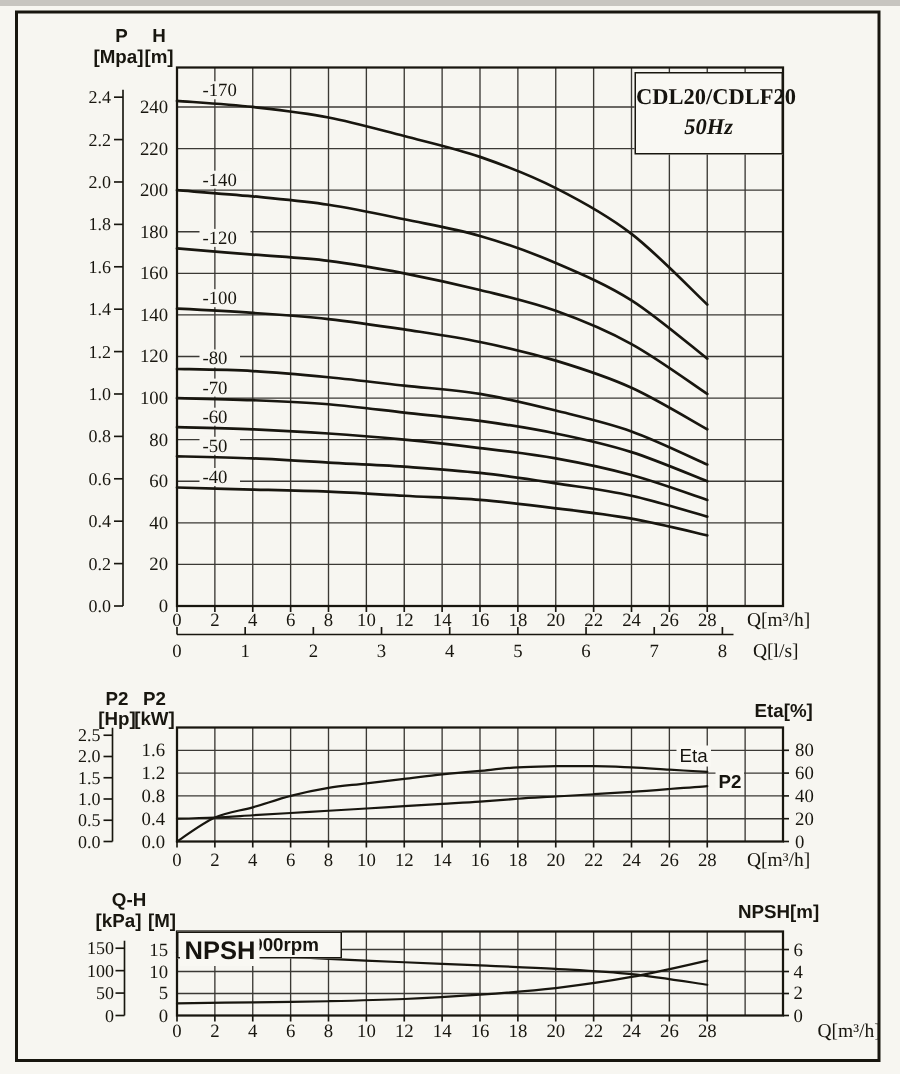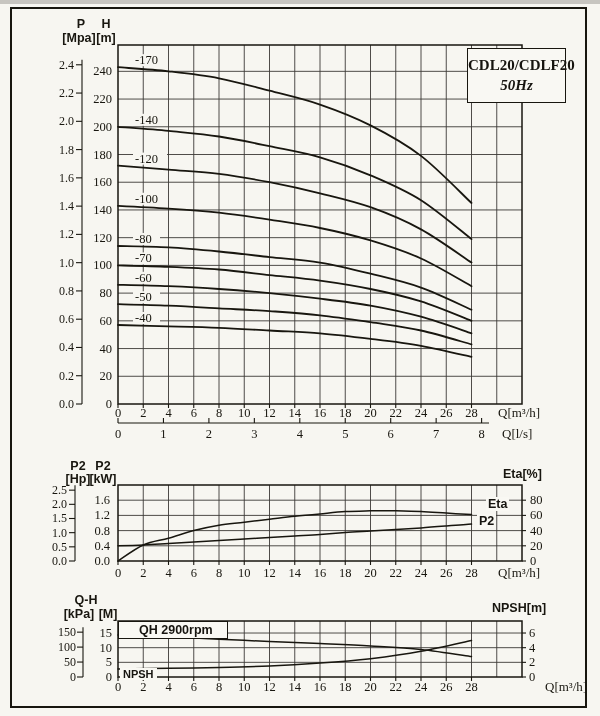--- a/index.html
+++ b/index.html
@@ -3,27 +3,27 @@
 <meta charset="utf-8">
 <style>
   html,body{margin:0;padding:0;background:#e8e7e3;}
   #stage{position:relative;width:600px;height:716px;background:#f7f6f1;overflow:hidden;
          font-family:"Liberation Sans",sans-serif;color:#16140f;}
   #topband{position:absolute;left:0;top:0;width:600px;height:4px;background:#c7c5c0;}
   #frame{position:absolute;left:10px;top:7px;width:577px;height:701px;border:2.5px solid #18160f;box-sizing:border-box;}
   #charts{position:absolute;left:0;top:0;width:600px;height:716px;}
   .ovl{position:absolute;box-sizing:border-box;background:#f9f8f3;}
   .model-box{left:423px;top:48px;width:99px;height:55px;border:1.7px solid #18160f;
-    text-align:center;font-family:"Liberation Serif",serif;font-weight:bold;font-size:15px;margin-left:44px;}
+    text-align:center;font-family:"Liberation Serif",serif;font-weight:bold;font-size:15px;}
   .model-box .l1{margin-top:8px;}
   .model-box .l2{margin-top:3px;font-style:italic;}
   .qh-box{left:118px;top:621px;width:110px;height:18px;border:1.5px solid #18160f;
     font-size:12.5px;font-weight:bold;line-height:16px;padding-left:20px;}
-  .npsh-lab{left:120px;top:668px;font-size:11px;font-weight:bold;padding:0 3px;}
-  .eta-lab{left:486px;top:497px;font-size:12.5px;font-weight:bold;padding:0 2px;}
+  .npsh-lab{left:120px;top:624px;font-size:17px;font-weight:bold;padding:0 3px;}
+  .eta-lab{left:451px;top:497px;font-size:12.5px;font-weight:normal;padding:0 2px;}
   .p2-lab{left:477px;top:514px;font-size:12.5px;font-weight:bold;padding:0 2px;}
 </style>
 </head>
 <body>
 
 <div id="stage">
   <div id="topband"></div>
   <svg id="charts" viewBox="0 0 600 716" xmlns="http://www.w3.org/2000/svg">
       <g>
         <g>

